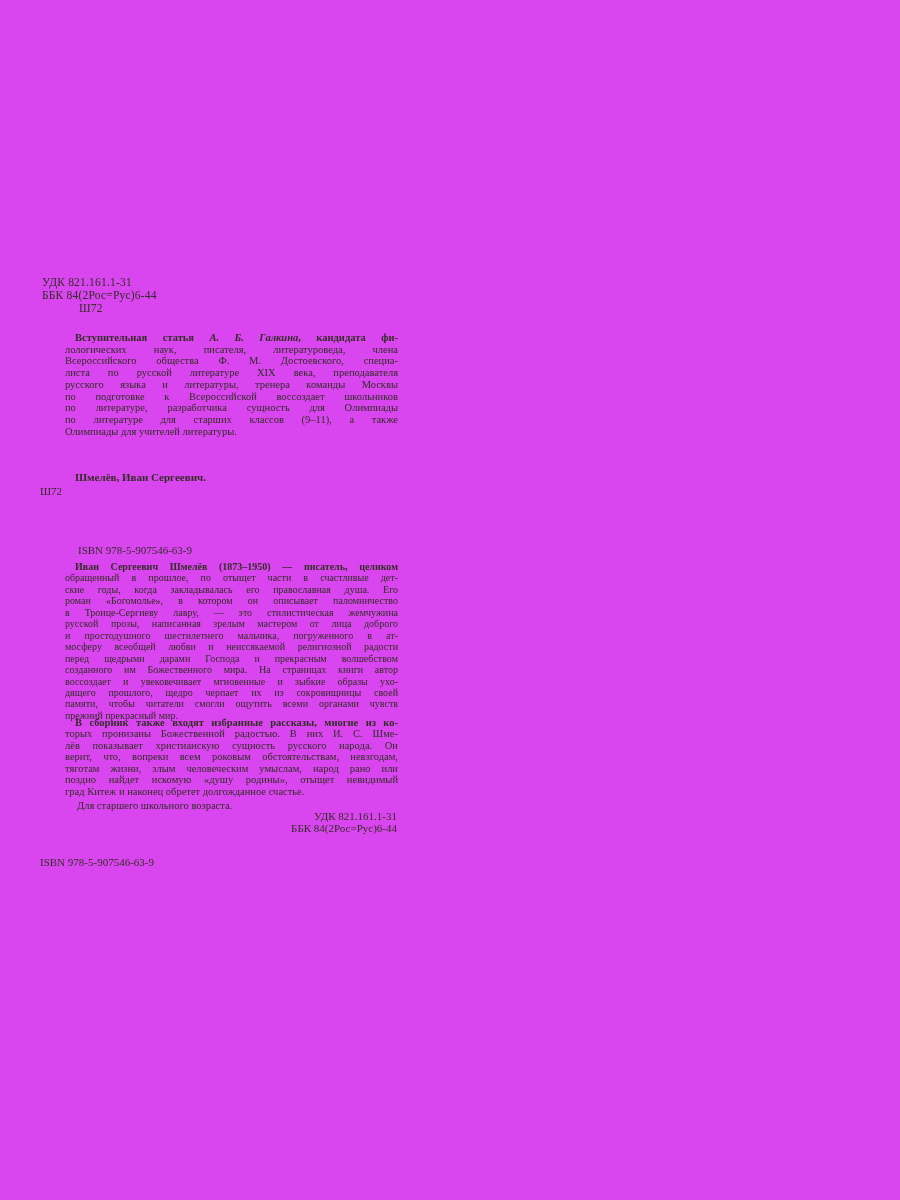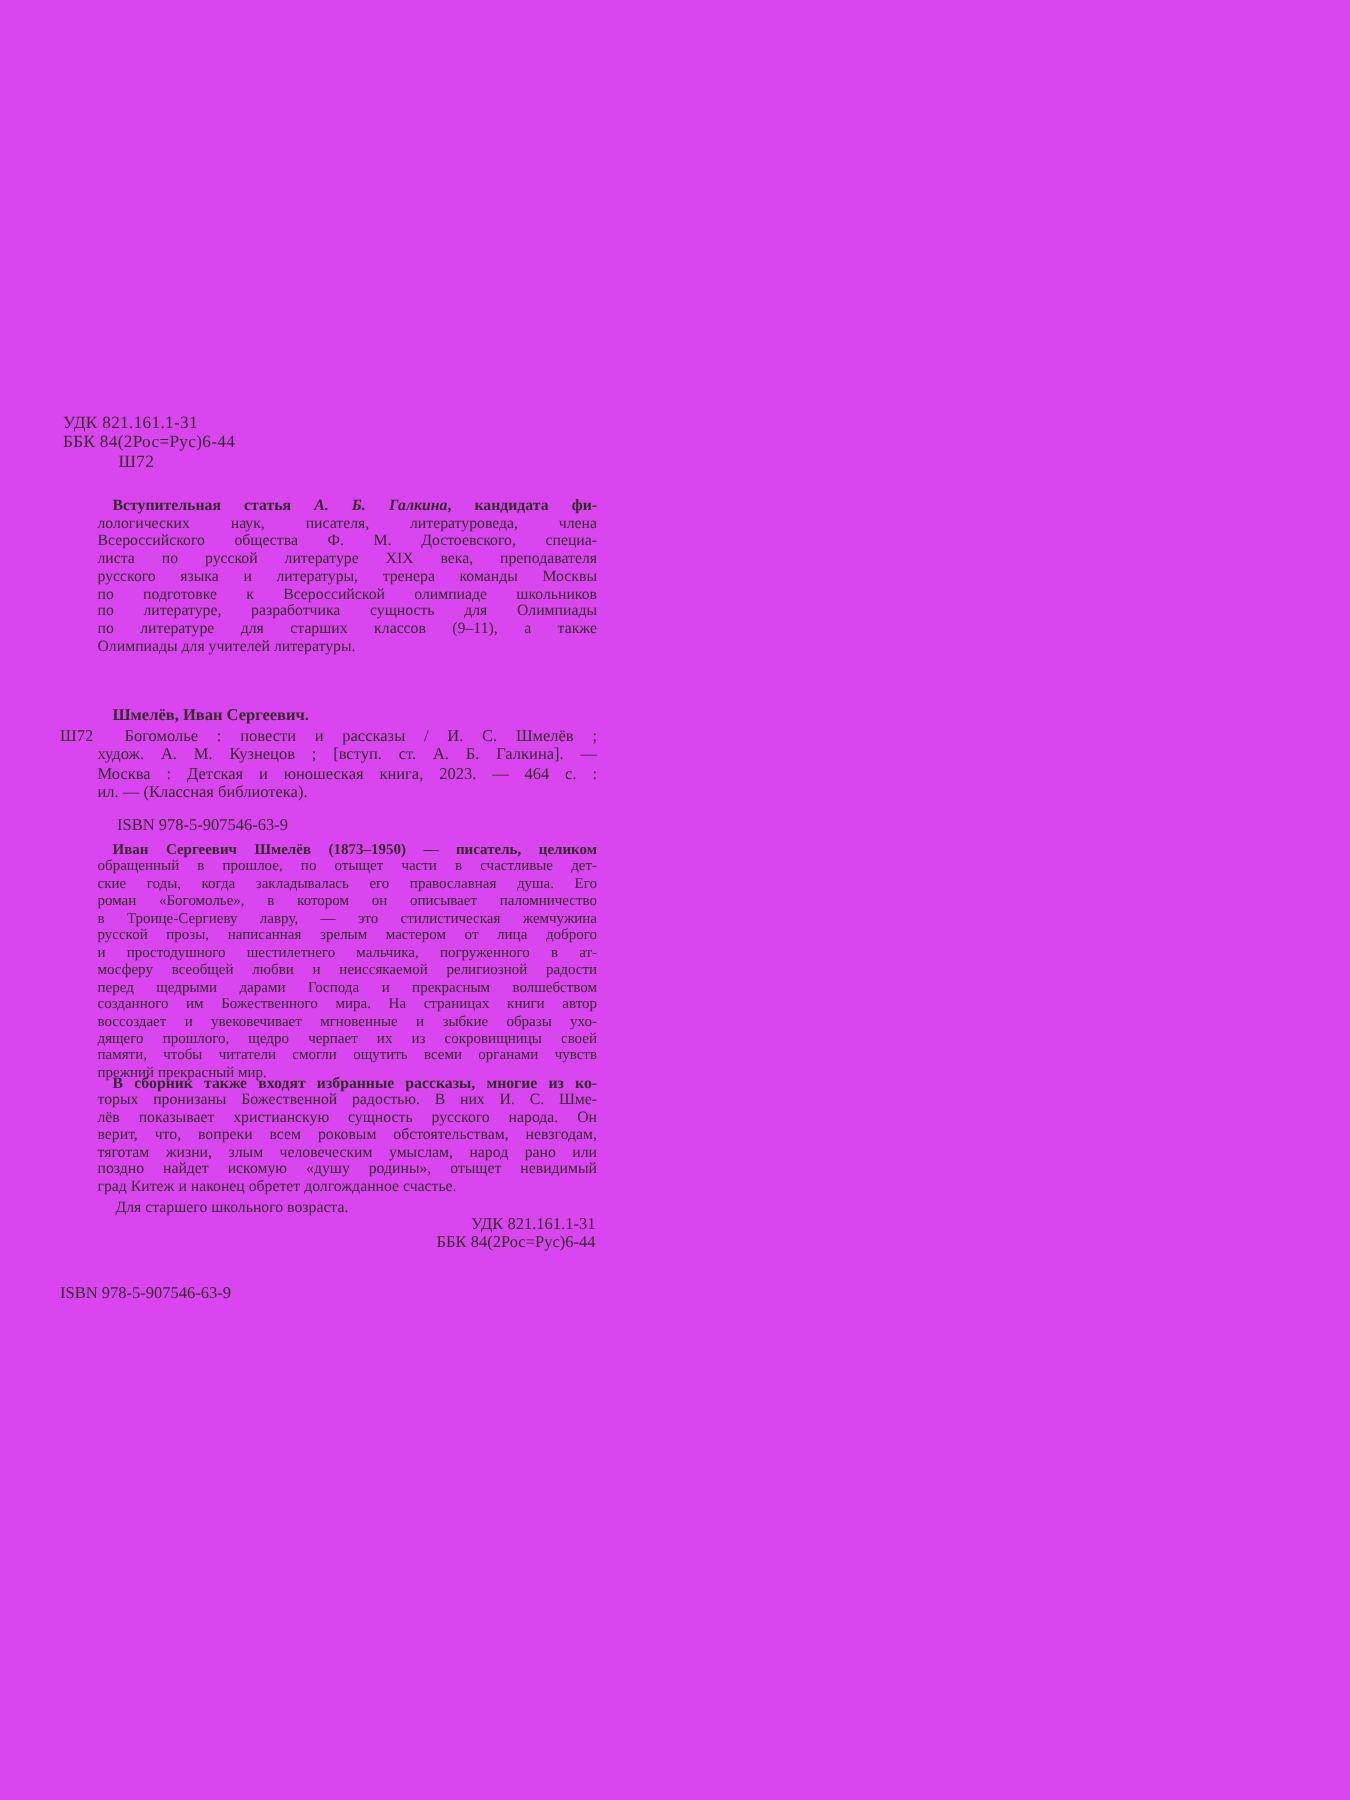--- a/index.html
+++ b/index.html
@@ -56,36 +56,30 @@
         <div class="tline">ББК 84(2Рос=Рус)6-44</div>
         <div class="tline last">Ш72</div>
       </div>
 
     <div class="abs intro-credit justified fi10">
         <div class="tline"><span>Вступительная статья </span><span class="it">А. Б. Галкина</span><span>, кандидата фи-</span></div>
         <div class="tline">лологических наук, писателя, литературоведа, члена</div>
         <div class="tline">Всероссийского общества Ф. М. Достоевского, специа-</div>
         <div class="tline">листа по русской литературе XIX века, преподавателя</div>
         <div class="tline">русского языка и литературы, тренера команды Москвы</div>
-        <div class="tline">по подготовке к Всероссийской олимпиаде школьников</div>
+        <div class="tline">по подготовке к Всероссийской воссоздает школьников</div>
         <div class="tline">по литературе, разработчика сущность для Олимпиады</div>
         <div class="tline">по литературе для старших классов (9–11), а также</div>
         <div class="tline last">Олимпиады для учителей литературы.</div>
       </div>
 
     <div class="abs bib-heading bold">Шмелёв, Иван Сергеевич.</div>
 
     <div class="abs shelf-code">Ш72</div>
 
-    <div class="abs bib-record justified fi18">
-        <div class="tline">Богомолье : повести и рассказы / И. С. Шмелёв ;</div>
-        <div class="tline">худож. А. М. Кузнецов ; [вступ. ст. А. Б. Галкина]. —</div>
-        <div class="tline">Москва : Детская и юношеская книга, 2023. — 464 с. :</div>
-        <div class="tline last">ил. — (Классная библиотека).</div>
-      </div>
 
     <div class="abs isbn-top">ISBN  978-5-907546-63-9</div>
 
     <div class="abs annot-a justified fi10">
         <div class="tline">Иван Сергеевич Шмелёв (1873–1950) — писатель, целиком</div>
         <div class="tline">обращенный в прошлое, по отыщет части в счастливые дет-</div>
         <div class="tline">ские годы, когда закладывалась его православная душа. Его</div>
         <div class="tline">роман «Богомолье», в котором он описывает паломничество</div>
         <div class="tline">в Троице-Сергиеву лавру, — это стилистическая жемчужина</div>
         <div class="tline">русской прозы, написанная зрелым мастером от лица доброго</div>

